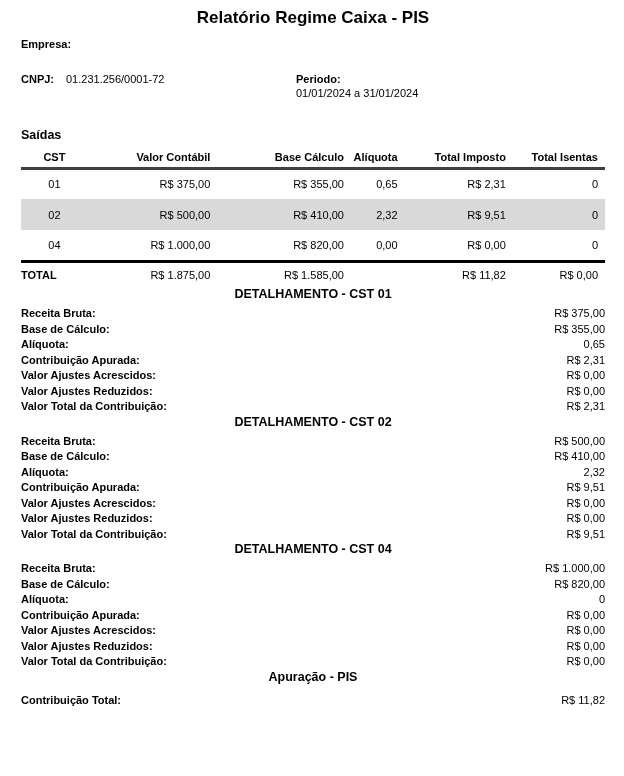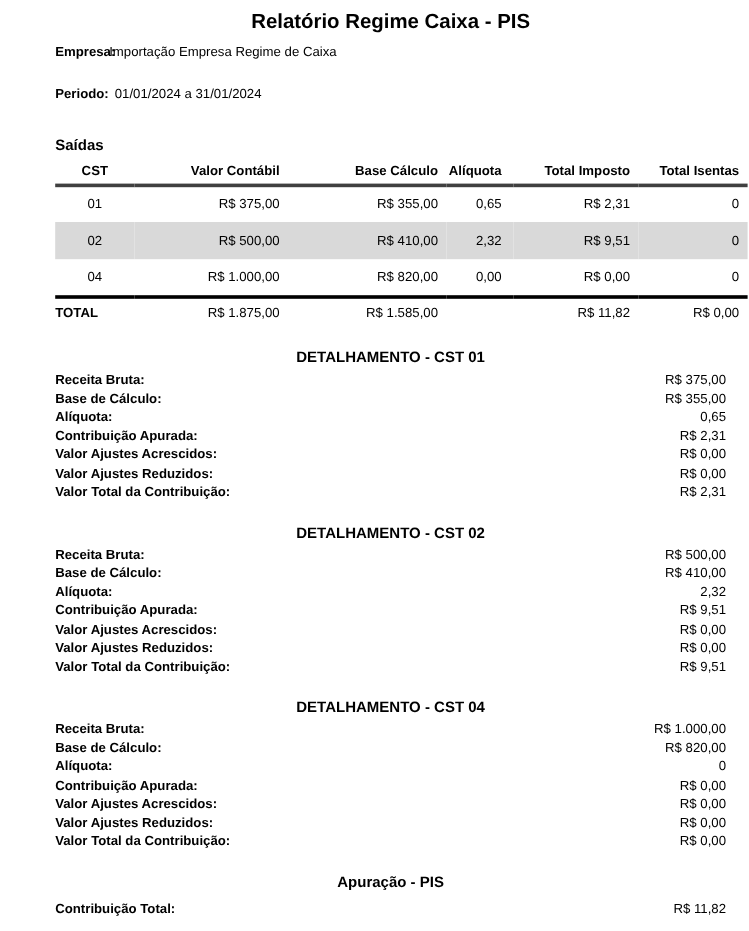--- a/index.html
+++ b/index.html
@@ -11,38 +11,38 @@
     width: 624px;
     height: 776px;
     font-family: "Liberation Sans", sans-serif;
     color: #000000;
     overflow: hidden;
   }
   .page {
     box-sizing: border-box;
     width: 624px;
     height: 600px;
-    padding: 8px 19px 0 46px;
+    padding: 8px 19px 0 21px;
   }
   .report-title {
     font-size: 17px;
     font-weight: bold;
     text-align: center;
     line-height: 20px;
     margin: 0;
   }
   .info-row {
     display: flex;
     font-size: 11px;
     line-height: 14px;
   }
   .info-row.empresa { margin-top: 9px; }
   .info-row.cnpj    { margin-top: 21px; }
   .pair-left { display: flex; width: 275px; flex: none; }
-  .pair-right { display: flex; }
+  .pair-right { display: flex; flex-direction: column; }
   .info-label {
     font-weight: bold;
     width: 45px;
     flex: none;
   }
   .info-label.inline {
     width: auto;
     margin-right: 5px;
   }
   .saidas-heading {
@@ -80,21 +80,20 @@
   .total-label {
     text-align: left;
     font-weight: bold;
     margin-top: 17px;
   }
   .section-heading {
     font-size: 12.5px;
     font-weight: bold;
     text-align: center;
     line-height: 15px;
-    margin-top: 18px;
     margin-bottom: 4px;
   }
   .detail-line {
     display: flex;
     justify-content: space-between;
     font-size: 11px;
     line-height: 15.5px;
   }
   .detail-label { font-weight: bold; }
   .detail-value { text-align: right; }
@@ -102,24 +101,27 @@
 </style>
 </head>
 <body>
 
 <div class="page">
 
   <h1 class="report-title">Relatório Regime Caixa - PIS</h1>
 
   <div class="info-row empresa">
     <span class="info-label">Empresa:</span>
-    <span class="info-value">Importação Empresa Regime de Caixa</span>
   </div>
 
   <div class="info-row cnpj">
+    <span class="pair-left">
+      <span class="info-label">CNPJ:</span>
+      <span class="info-value">01.231.256/0001-72</span>
+    </span>
     <span class="pair-right">
       <span class="info-label inline">Periodo:</span>
       <span class="info-value">01/01/2024 a 31/01/2024</span>
     </span>
   </div>
 
   <div class="saidas-heading">Saídas</div>
 
   <table class="saidas">
     <colgroup>

